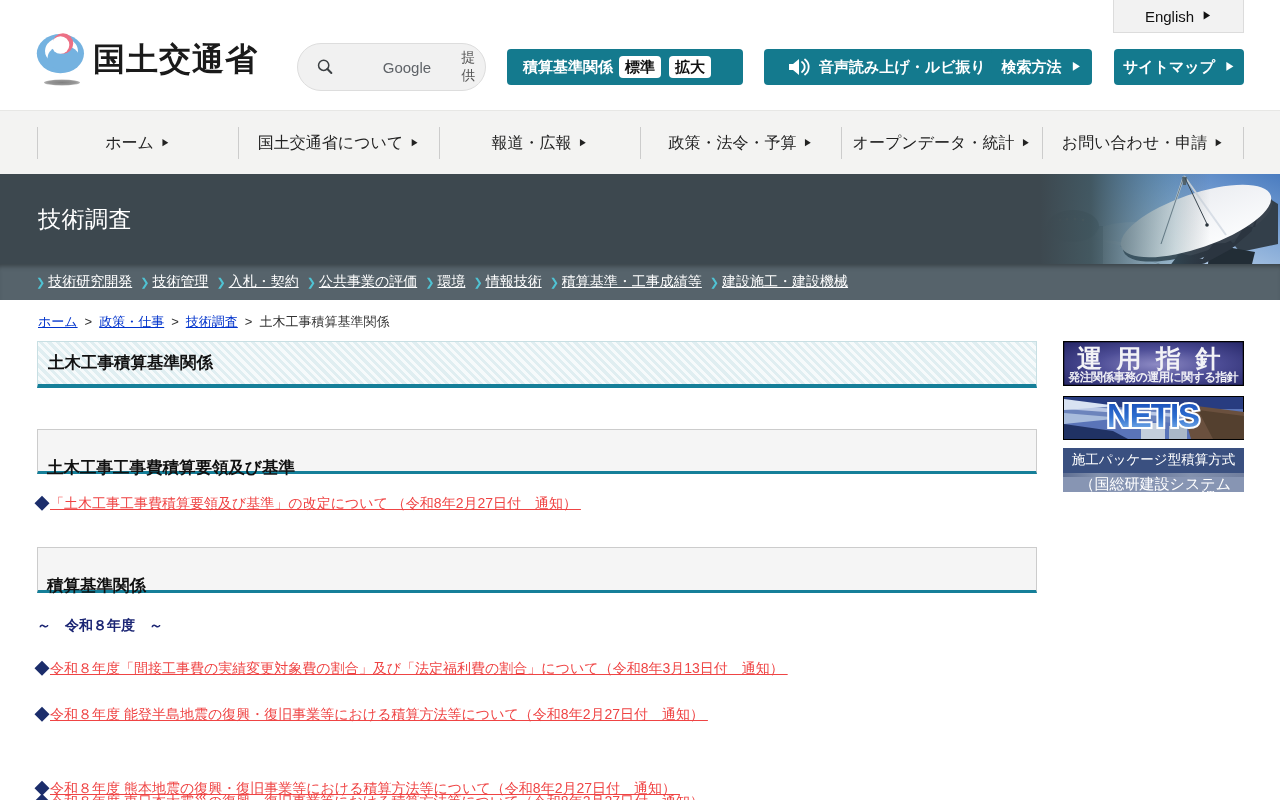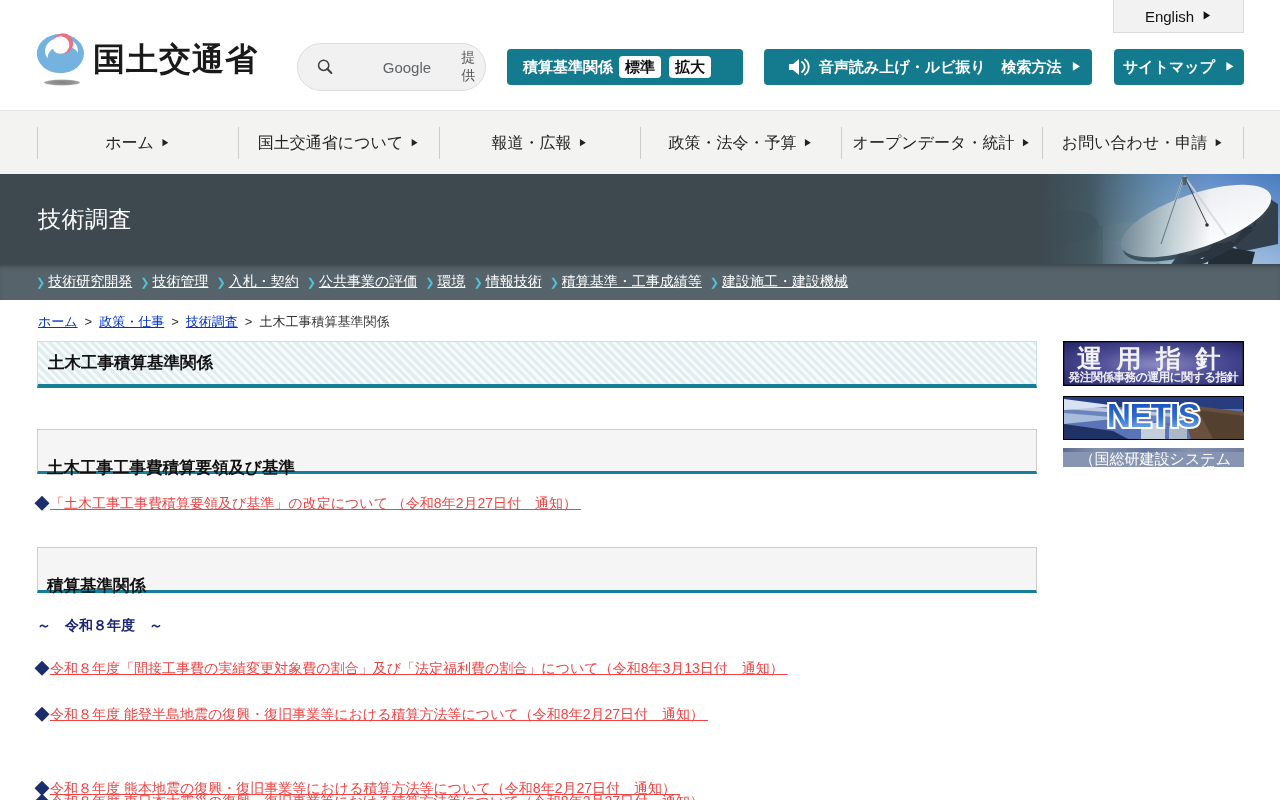--- a/index.html
+++ b/index.html
@@ -258,17 +258,18 @@
     <path d="M1 17 L60 22 L1 28 Z" fill="#a8bcdc"></path>
     <path d="M118 8 L181 16 L181 43 L128 43 Z" fill="#6a503e"></path>
     <path d="M135 14 L181 20 L181 43 L150 43 Z" fill="#54402f"></path>
     <path d="M1 28 L50 35 L65 43 L1 43 Z" fill="#203264"></path>
     <rect x="78" y="27" width="24" height="16" fill="#c4cedc"></rect>
     <rect x="106" y="30" width="18" height="13" fill="#aab8c8"></rect>
     <text x="90" y="31" font-size="33" font-weight="bold" fill="url(#ntxt)" stroke="#fff" stroke-width="4" paint-order="stroke" text-anchor="middle" letter-spacing="-1" font-stretch="condensed">NETIS</text>
   </svg>
 
   <div id="sb3" class="abs sb" style="height:44px">
+    <div style="height:25px;background:#3a5080;color:#fff;font-size:13.5px;text-align:center;line-height:24px;letter-spacing:0px">施工パッケージ型積算方式</div>
     <div style="height:4px;background:linear-gradient(90deg,#5e6e92,#8492ae 20%,#66769a 45%,#8492ae 70%,#707e9e)"></div>
     <div style="height:15px;background:#8795b3;color:#fff;font-size:15px;text-align:right;line-height:14px;padding-right:13px">（国総研建設システム課）</div>
   </div>
 
 </div>
 
 </body></html>

